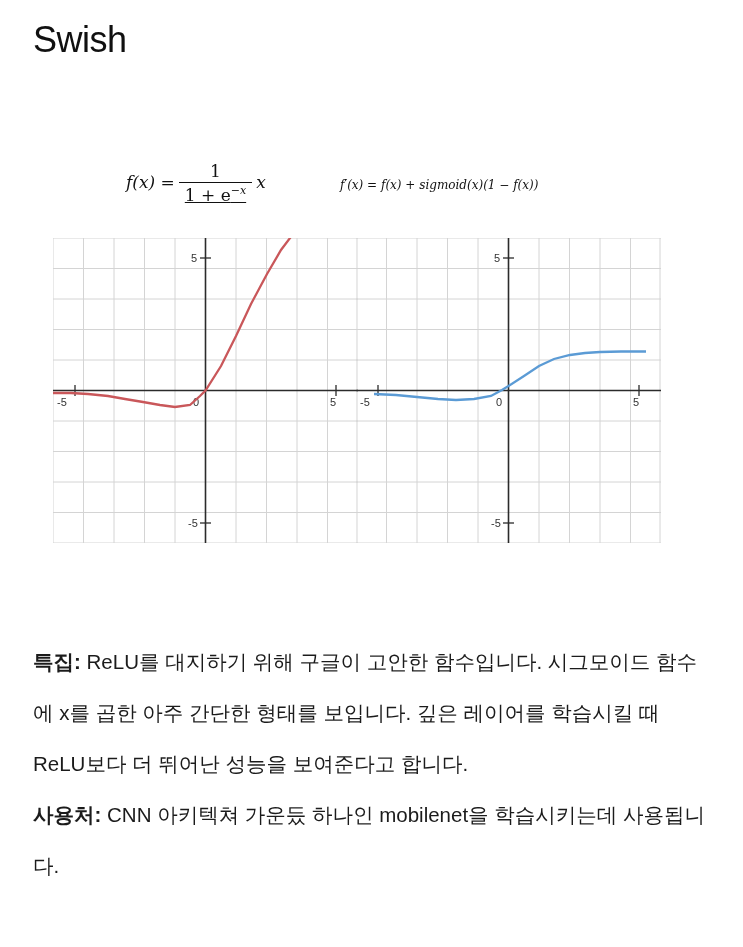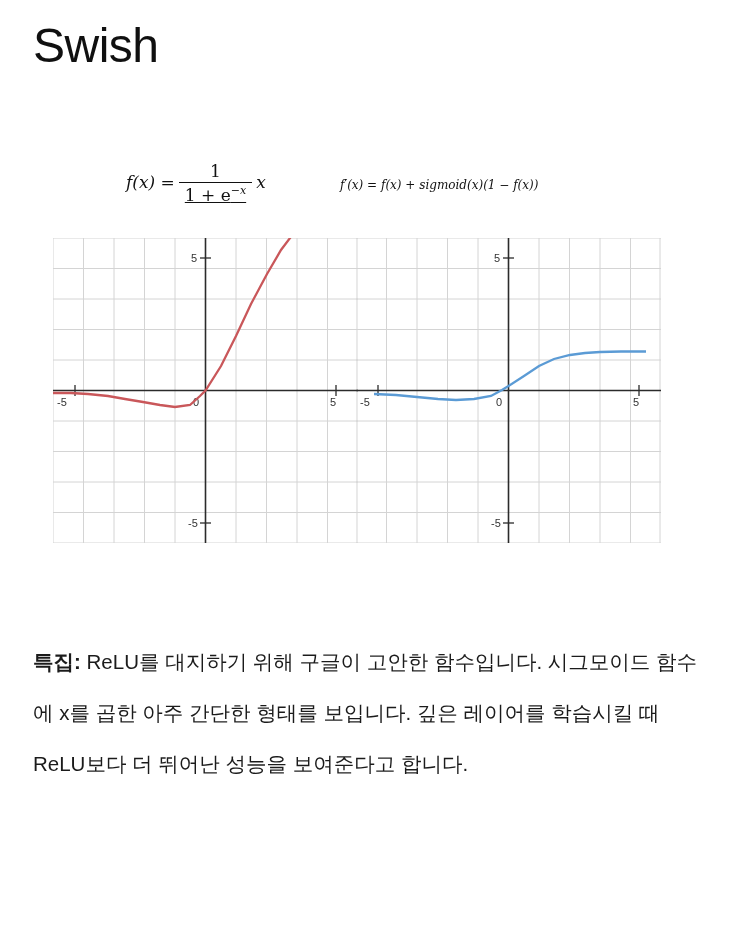--- a/index.html
+++ b/index.html
@@ -17,21 +17,21 @@
   }
   .page {
     position: relative;
     width: 743px;
     height: 947px;
   }
   .title {
     position: absolute;
     left: 33px;
     top: 20px;
-    font-size: 48px;
+    font-size: 36px;
     font-weight: 400;
     letter-spacing: -0.5px;
     color: #101010;
     line-height: 1.1;
   }
 
   
   .formula-row {
     position: absolute;
     left: 0;
@@ -204,15 +204,16 @@
           <text x="138" y="24">5</text>
           <text x="135" y="289">-5</text>
         </g>
         <path fill="none" stroke="#5b9bd5" stroke-width="2.3" d="M 18,156 L 40,157 L 61,159 L 82,161 L 100,162 L 118,161 L 135,158 L 146,152 L 152.5,148 L 168,138 L 183,128 L 198,121 L 214,117 L 229,115 L 244,114 L 265,113.5 L 290,113.5"></path>
       </svg>
     </div>
   </div>
 
   <div class="body-text">
     <p><b>특집:</b> <span>ReLU를 대지하기 위해 구글이 고안한 함수입니다. 시그모이드 함수에 x를 곱한 아주 간단한 형태를 보입니다. 깊은 레이어를 학습시킬 때 ReLU보다 더 뛰어난 성능을 보여준다고 합니다.</span></p>
+    <p><b>사용처:</b> <span>CNN 아키텍쳐 가운듰 하나인 mobilenet을 학습시키는데 사용됩니다.</span></p>
   </div>
 
 </div>
 
 </body></html>

